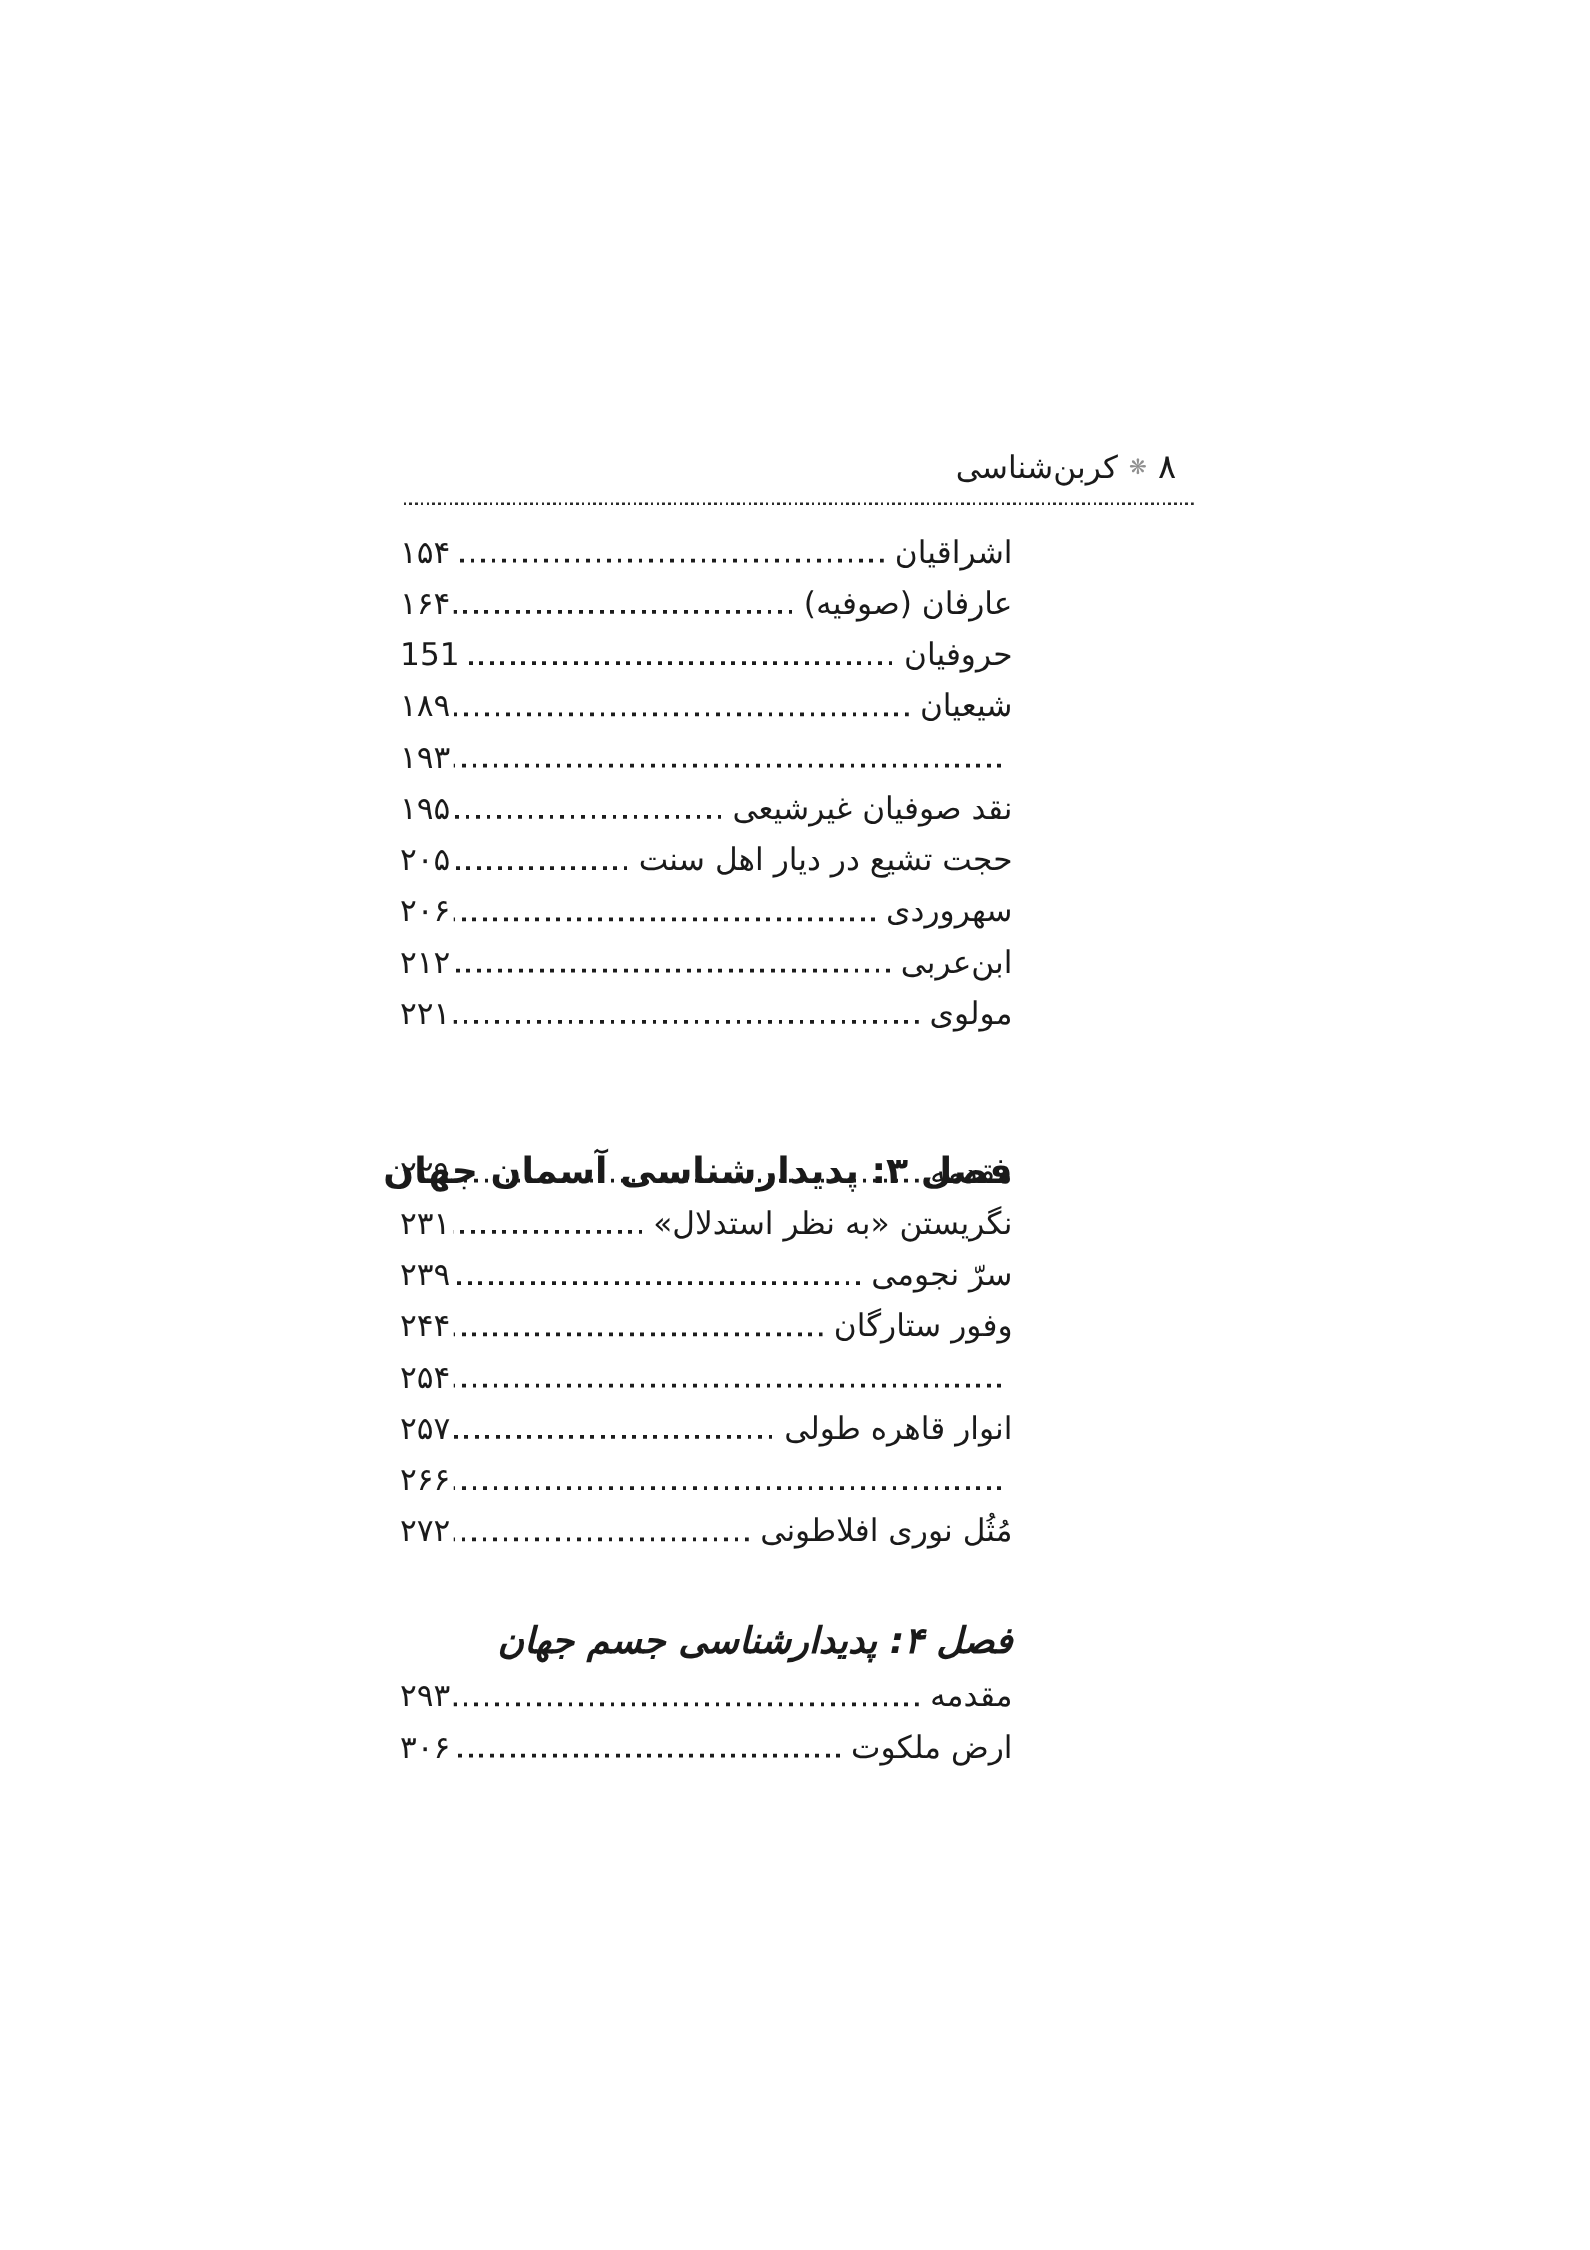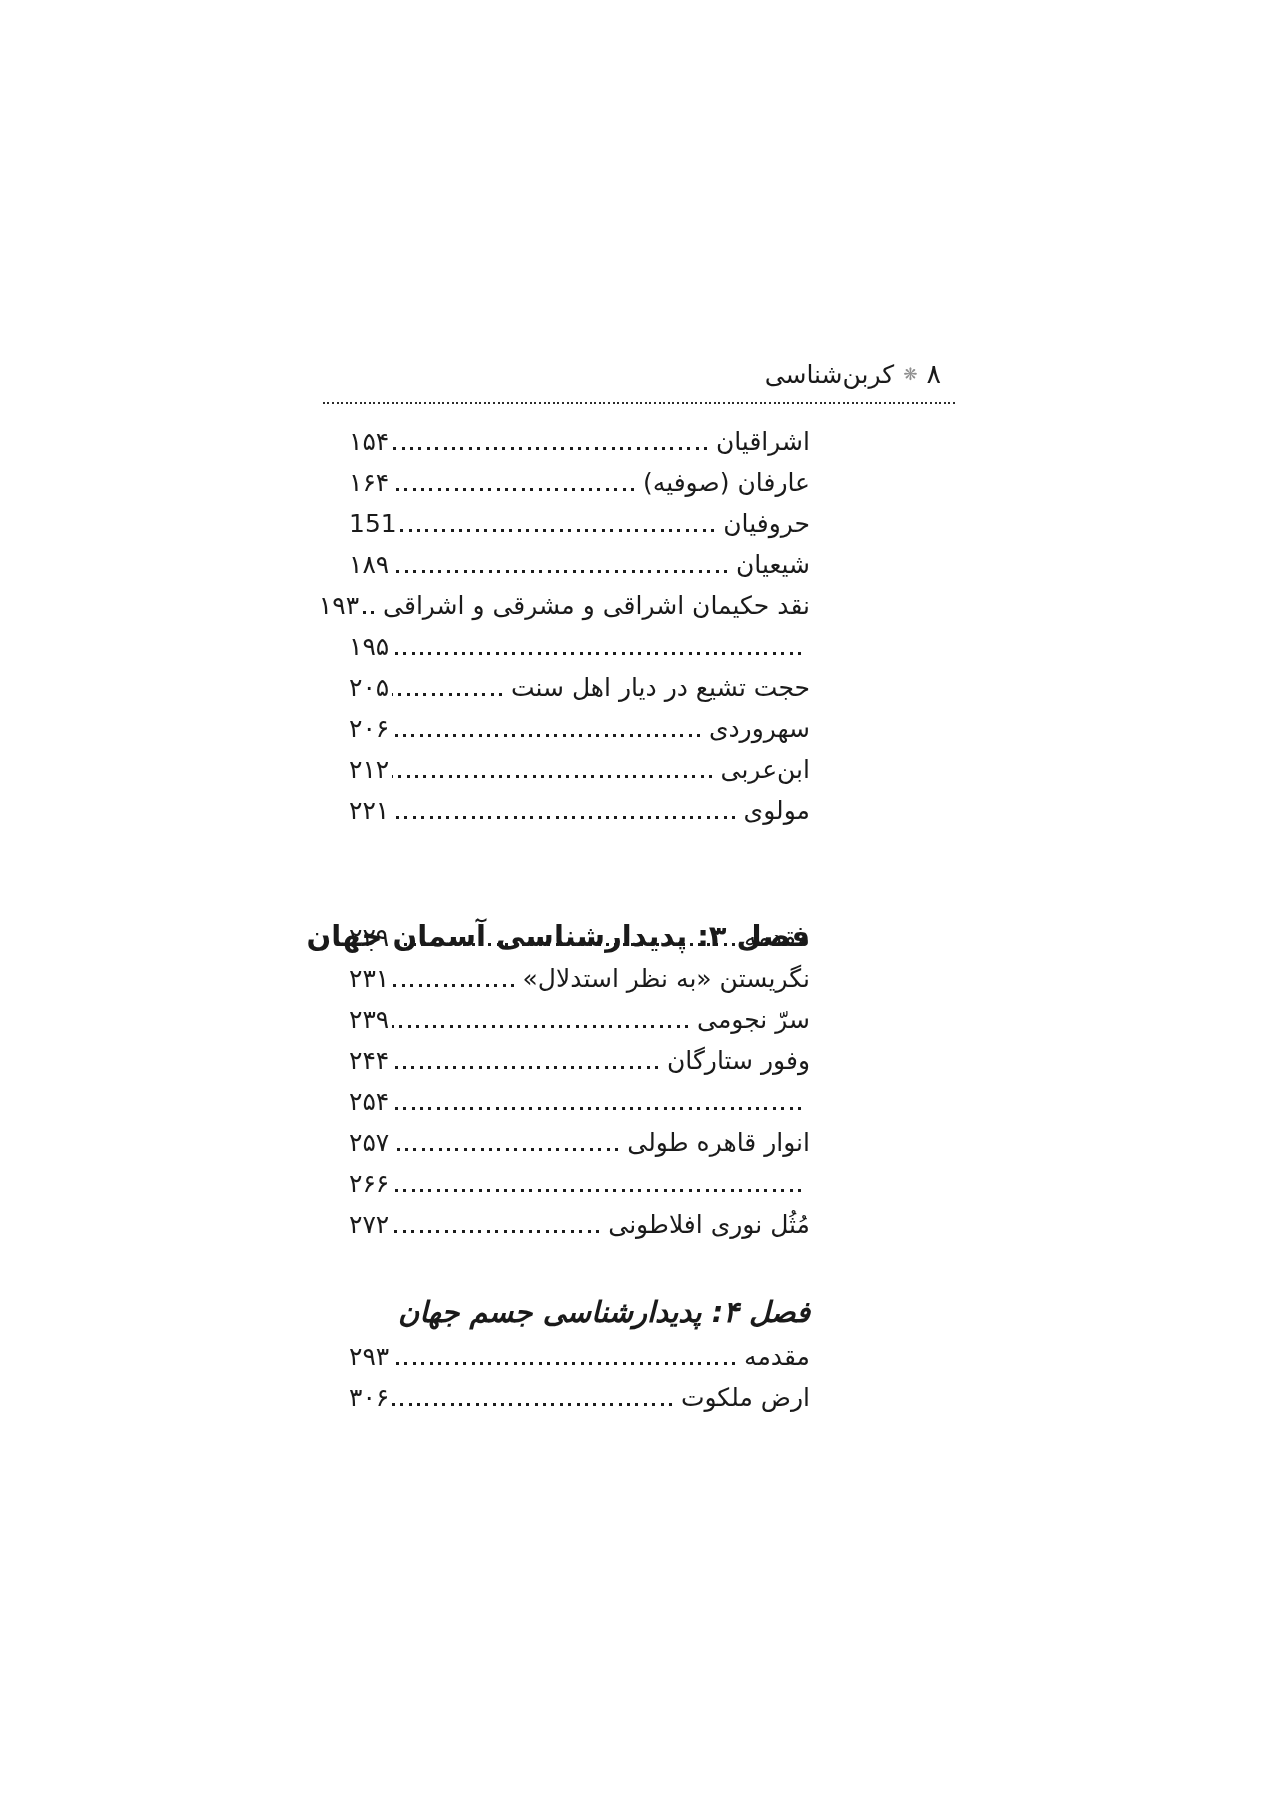--- a/index.html
+++ b/index.html
@@ -28,21 +28,21 @@
     position:absolute;left:322px;top:402px;width:633px;height:2px;
     background:repeating-linear-gradient(to left,#2b2b2b 0 2px,transparent 2px 4.6px);
   }
   
   .toc-group{position:absolute;left:320px;width:490px;}
   .g-a{top:421px;}
   .g-b{top:917px;}
   .g-c{top:1336px;}
   .row{display:flex;align-items:baseline;height:41px;font-size:25px;}
   .row .t{line-height:41px;white-space:nowrap;}
-  .row .n{line-height:41px;white-space:nowrap;margin-left:29px;}
+  .row .n{line-height:41px;white-space:nowrap;}
   .row .leader{
     flex:1 1 auto;height:3px;min-width:12px;
     margin-right:9px;margin-left:3px;
     background:repeating-linear-gradient(to left,#1c1c1c 0 3px,transparent 3px 8.4px);
   }
   .chapter-heading{
     position:absolute;left:320px;width:490px;height:46px;
     text-align:right;font-weight:700;font-size:29px;line-height:46px;
     white-space:nowrap;
   }
@@ -76,25 +76,25 @@
       <span class="t">حروفیان</span>
       <span class="leader"></span>
       <span class="n">151</span>
     </div>
     <div class="row">
       <span class="t">شیعیان</span>
       <span class="leader"></span>
       <span class="n">۱۸۹</span>
     </div>
     <div class="row">
-      <span class="t">نقد حکیمان اشراقی و مشرقی و اشراقی</span>
       <span class="leader"></span>
       <span class="n">۱۹۳</span>
     </div>
     <div class="row">
+      <span class="t">نقد صوفیان غیرشیعی</span>
       <span class="leader"></span>
       <span class="n">۱۹۵</span>
     </div>
     <div class="row">
       <span class="t">حجت تشیع در دیار اهل سنت</span>
       <span class="leader"></span>
       <span class="n">۲۰۵</span>
     </div>
     <div class="row">
       <span class="t">سهروردی</span>

